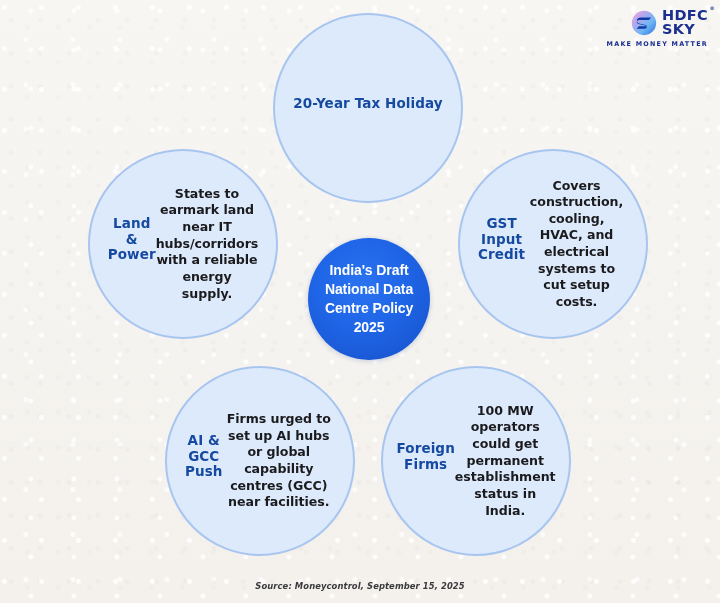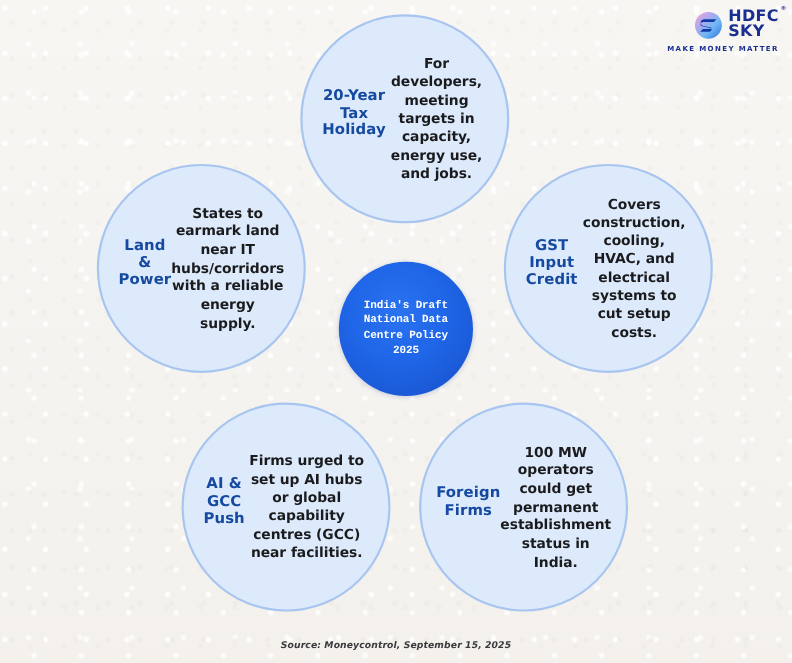--- a/index.html
+++ b/index.html
@@ -132,22 +132,22 @@
     border-radius: 50%;
     background: radial-gradient(circle at 44% 38%, #2a73f0 0%, #1f66e8 42%, #1a58d4 78%, #164ec0 100%);
     display: flex;
     align-items: center;
     justify-content: center;
     text-align: center;
     z-index: 5;
     box-shadow: 0 1px 5px rgba(20,60,150,0.22);
   }
   #hub .hub-text {
-    font-family: Liberation Mono, monospace;
-    font-size: 10px;
+    font-family: Liberation Sans, sans-serif;
+    font-size: 14px;
     font-weight: 700;
     color: #ffffff;
     line-height: 1.36;
     letter-spacing: -0.1px;
     padding: 0 8px;
   }
 
   
   #source {
     position: absolute;
@@ -187,21 +187,20 @@
         <span>HDFC</span>
         <span>SKY</span>
         <span class="logo-reg">®</span>
       </div>
     </div>
     <div class="logo-tag">MAKE MONEY MATTER</div>
   </div>
 
   <div class="bubble" id="bubble-top">
     <div class="b-title">20-Year Tax Holiday</div>
-    <div class="b-body">For developers, meeting targets in capacity, energy use, and jobs.</div>
   </div>
 
   <div class="bubble" id="bubble-left">
     <div class="b-title">Land &amp; Power</div>
     <div class="b-body">States to earmark land near IT hubs/corridors with a reliable energy supply.</div>
   </div>
 
   <div class="bubble" id="bubble-right">
     <div class="b-title">GST Input Credit</div>
     <div class="b-body">Covers construction, cooling, HVAC, and electrical systems to cut setup costs.</div>

